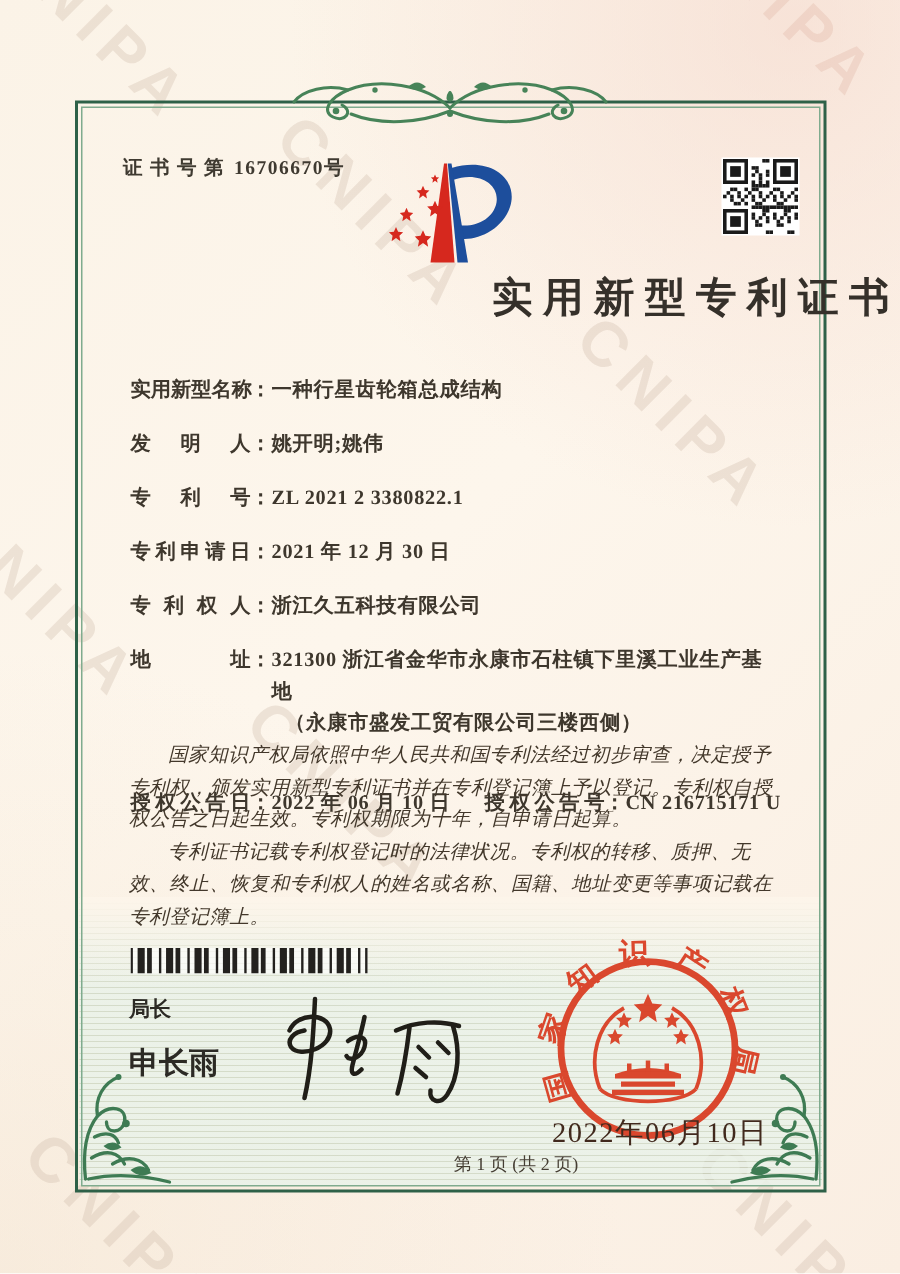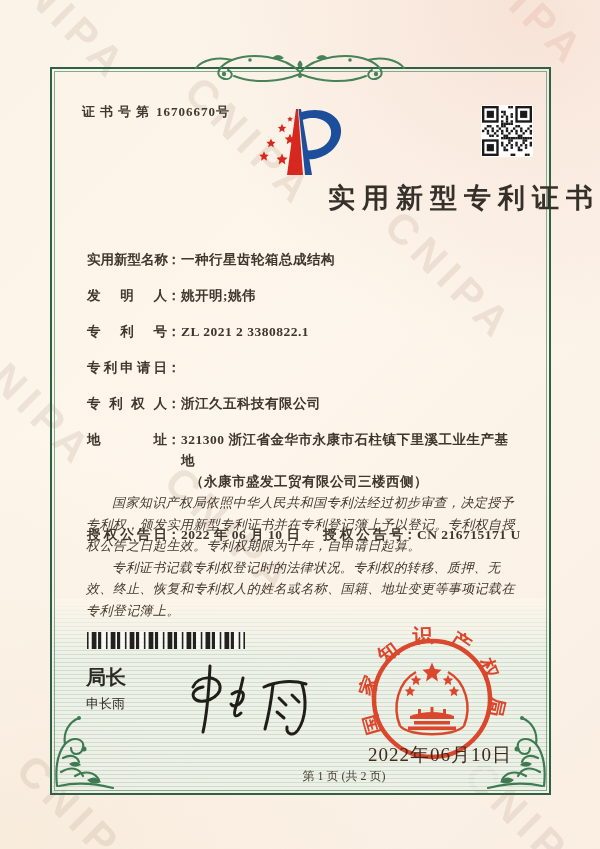--- a/index.html
+++ b/index.html
@@ -57,23 +57,23 @@
   .g1{display:flex;width:236px;flex:none;}
   .g2{display:flex;}
   
   .paras{position:absolute;left:86px;top:492px;width:432px;
     font-style:italic;font-size:13px;line-height:21.5px;color:#43382b;letter-spacing:.4px;}
   .paras p{margin:0;text-indent:2em;}
   
   .barcode{position:absolute;left:87px;top:632px;width:158px;height:17px;background:rgba(255,255,255,.55);}
   
   .signtitle{position:absolute;left:86px;top:664px;font-family:"Liberation Sans","DejaVu Sans",sans-serif;
+    font-size:14px;font-weight:bold;color:#2c2a25;}
+  .signname{position:absolute;left:86px;top:695px;font-family:"Liberation Sans","DejaVu Sans",sans-serif;
     font-size:20px;font-weight:bold;color:#2c2a25;}
-  .signname{position:absolute;left:86px;top:695px;font-family:"Liberation Sans","DejaVu Sans",sans-serif;
-    font-size:13px;font-weight:normal;color:#2c2a25;}
   .signature{position:absolute;left:180px;top:660px;}
   .seal{position:absolute;left:352px;top:620px;width:160px;height:160px;}
   .sealdate{position:absolute;left:352px;top:742px;width:160px;text-align:right;
     font-size:19px;font-weight:normal;color:#41291d;letter-spacing:1px;}
   
   .pagenum{position:absolute;left:0;top:768px;width:100%;text-align:center;font-size:12px;color:#453e33;margin-left:44px;}
   .contnote{position:absolute;left:0;top:805px;width:100%;text-align:center;
     font-style:italic;font-size:12.5px;color:#473c2e;letter-spacing:2px;font-weight:600;}
 </style>
 </head>
@@ -314,20 +314,21 @@
     </div>
     <div class="frow">
       <span class="flabel spread">
           <span>专</span>
           <span>利</span>
           <span>申</span>
           <span>请</span>
           <span>日</span>
         </span>
         <span class="colon">：</span>
+        <span class="fval">2021 年 12 月 30 日</span>
     </div>
     <div class="frow">
       <span class="flabel spread">
           <span>专</span>
           <span>利</span>
           <span>权</span>
           <span>人</span>
         </span>
         <span class="colon">：</span>
         <span class="fval">浙江久五科技有限公司</span>

